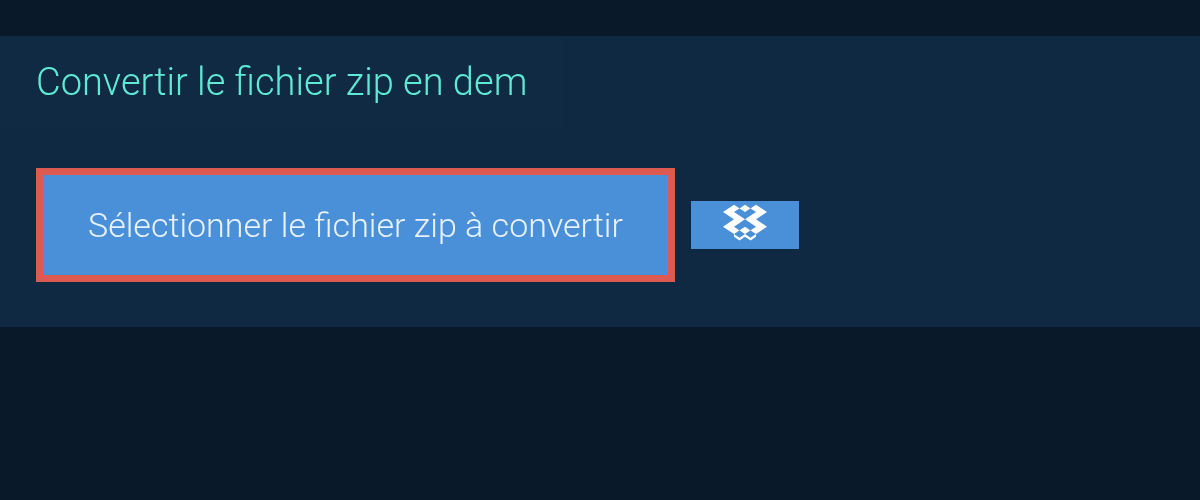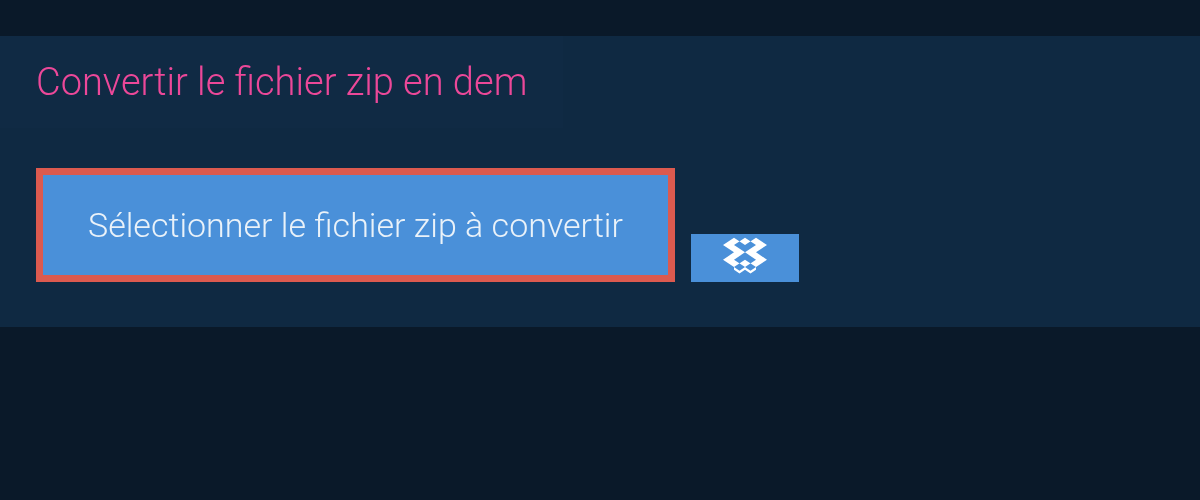--- a/index.html
+++ b/index.html
@@ -19,29 +19,29 @@
       margin: 36px 0 0 0;
       width: 1200px;
       padding-bottom: 45px;
     }
     .tab-header {
       background-color: #102a44;
       display: inline-block;
       padding: 24px 36px;
     }
     .tab-title {
-      color: #ec4899;
+      color: #5eead4;
       font-size: 38px;
       font-weight: 300;
     }
     .button-row {
       display: flex;
       margin: 40px 0 0 36px;
       gap: 16px;
-      align-items: flex-end;
+      align-items: center;
     }
     .select-file-button {
       background-color: #4a90d9;
       border: 7px solid #dc5a4f;
       padding: 30px 45px;
       display: flex;
       align-items: center;
       justify-content: center;
       cursor: pointer;
     }

